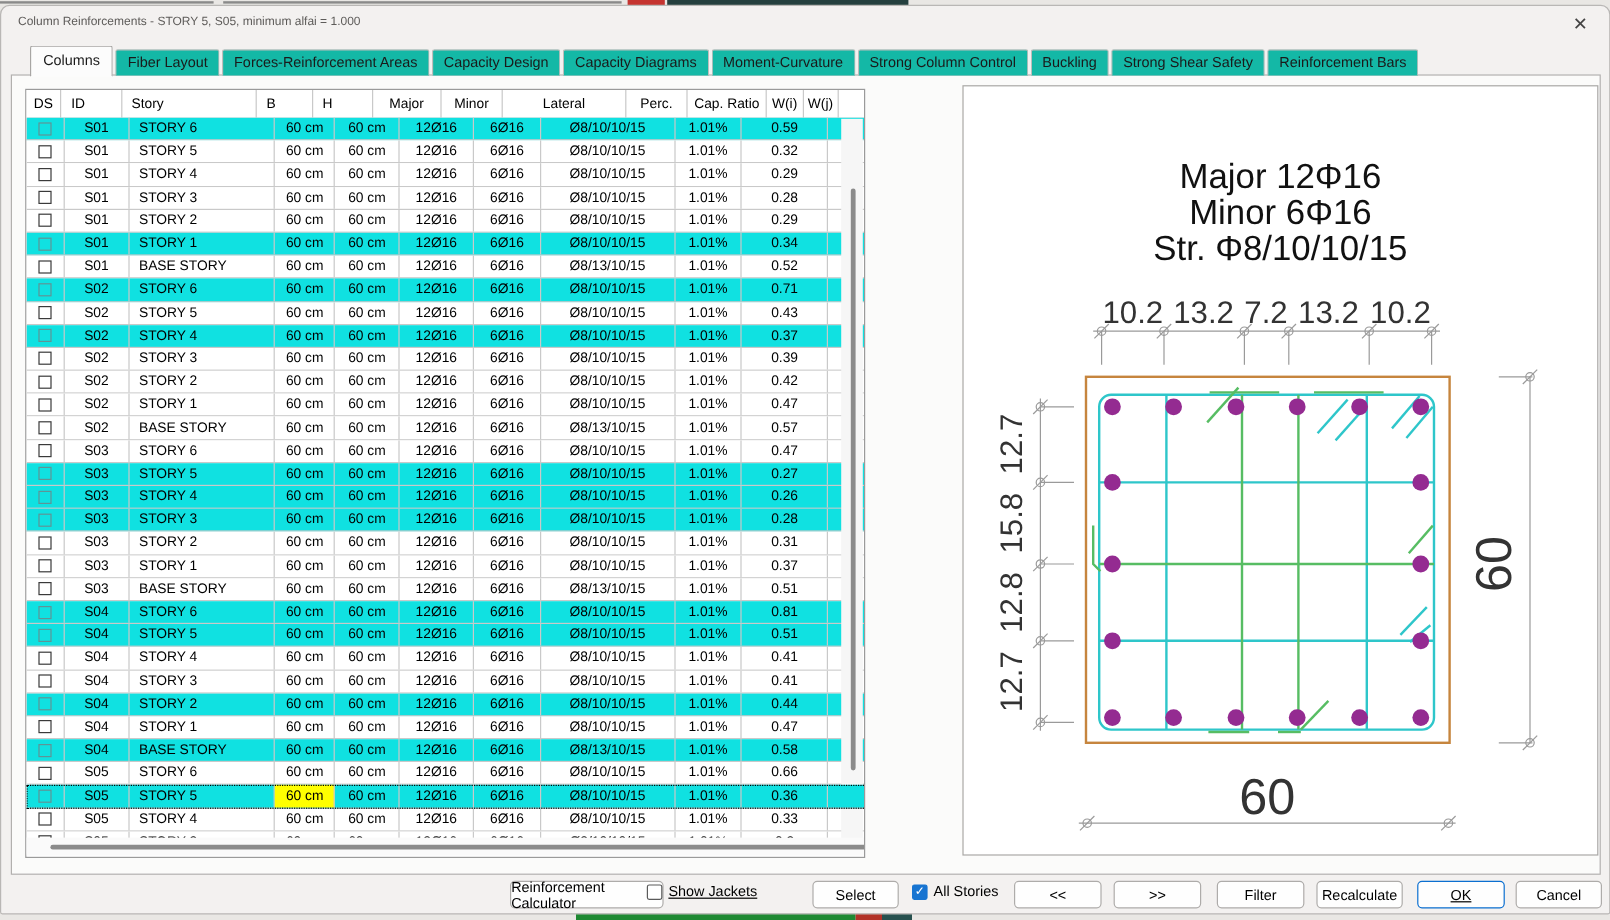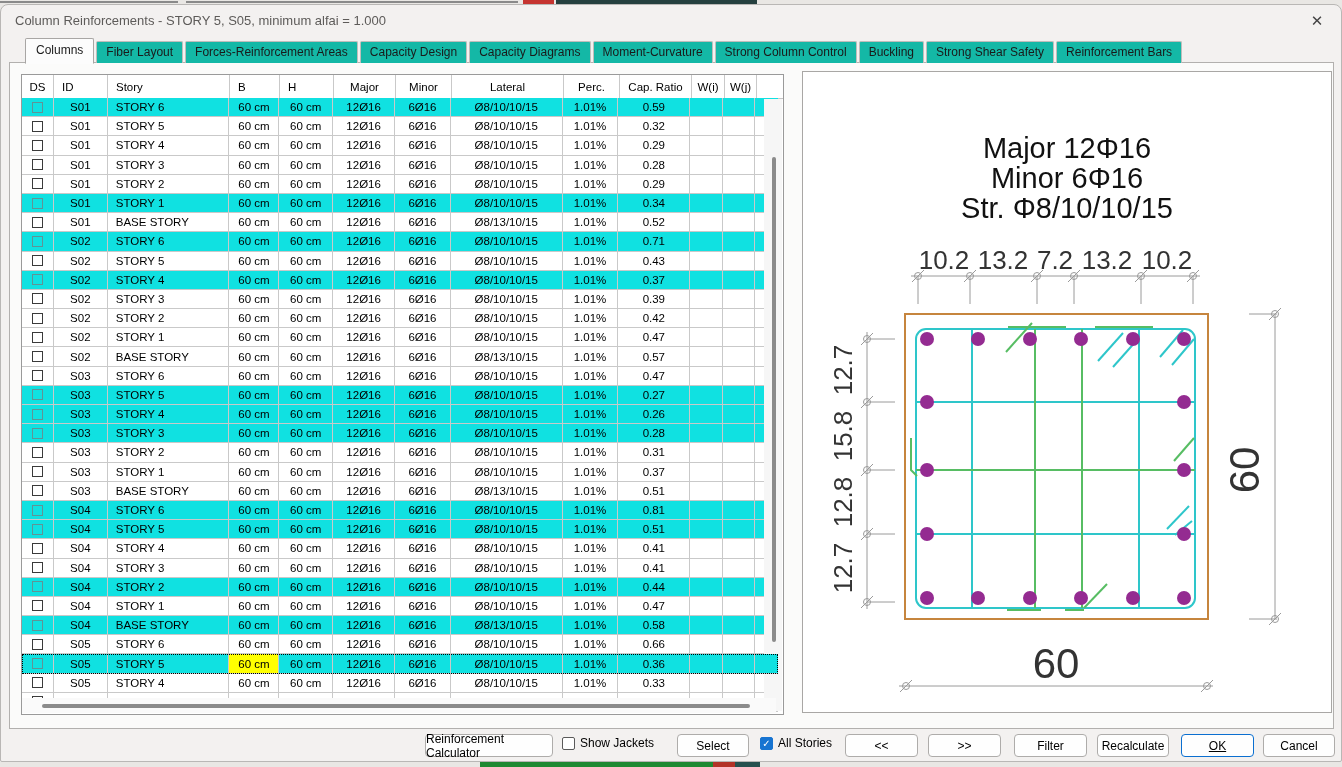--- a/index.html
+++ b/index.html
@@ -11,42 +11,42 @@
   }
   
   .bg-sliver{position:absolute;}
   
   .dialog{
     position:absolute;left:0;top:4px;width:1342px;height:758px;
     background:#f3f1f0;border:1px solid #b9b7b5;border-radius:8px 8px 2px 2px;
     box-sizing:border-box;
   }
   .titlebar{position:absolute;left:0;top:0;width:100%;height:32px;}
-  .title-text{position:absolute;left:14px;top:8px;font-size:13px;color:#5d5b59;}
+  .title-text{position:absolute;left:14px;top:8px;font-size:10px;color:#5d5b59;}
   .close-btn{position:absolute;right:14px;top:6px;width:20px;height:20px;
     color:#444;font-size:15px;line-height:20px;text-align:center;cursor:default;}
   
   .tabbar{position:absolute;left:24px;top:36px;height:22px;display:flex;align-items:flex-end;z-index:3;}
   .tab{
     background:#14b8a6;border:1px solid #bfbdbb;border-bottom:none;
     font-size:12px;color:#1a1a1a;padding:3px 9px 3px 9px;margin-right:2px;height:15px;line-height:15px;
     border-radius:2px 2px 0 0;
   }
   .tab.active{
     background:#fcfcfc;border:1px solid #a8a6a4;border-bottom:1px solid #fcfcfc;
     padding:4px 10px 4px 10px;height:16px;margin-bottom:-1px;font-weight:normal;
   }
   
   .content{
     position:absolute;left:8px;top:57px;width:1325px;height:667px;
     background:#fbfbfa;border:1px solid #b2b0ae;box-sizing:border-box;z-index:2;
   }
   
   .tablebox{
-    position:absolute;left:20px;top:69px;width:763px;height:641px;
+    position:absolute;left:20px;top:69px;width:700px;height:641px;
     background:#fff;border:1px solid #9a9a9a;box-sizing:border-box;overflow:hidden;z-index:4;
   }
   .thead{display:flex;height:23px;background:#fff;border-bottom:1px solid #c6c6c6;}
   .th{box-sizing:border-box;border-right:1px solid #c9c9c9;font-size:11.5px;color:#000;
       display:flex;align-items:center;justify-content:center;}
   .rows{position:absolute;left:0;top:23px;width:756px;height:614px;overflow:hidden;}
   .trow{display:flex;height:19.2px;border-bottom:1px solid #c9c9c9;box-sizing:border-box;background:#fff;position:relative;}
   .trow.hl{background:#10e1e1;}
   .trow.sel{outline:1.5px dotted #000;outline-offset:-1.5px;z-index:2;}
   .td{box-sizing:border-box;border-right:1px solid #c9c9c9;font-size:11.5px;color:#000;
@@ -819,21 +819,21 @@
           <circle cx="404" cy="614" r="3.5"></circle>
         <line x1="97" y1="620" x2="109" y2="608"></line>
           <line x1="398" y1="620" x2="410" y2="608"></line>
       </g>
       <text x="253" y="606" fill="#333" font-size="42" text-anchor="middle">60</text>
     </svg>
   </div>
 
   <div class="footer">
     <div class="btn" style="left:424px;width:128px;">Reinforcement Calculator</div>
-    <div class="chk-row" style="left:561px;">
+    <div class="chk-row" style="left:538px;text-decoration:underline;">
       <span class="chk"></span>
       <span>Show Jackets</span>
     </div>
     <div class="btn" style="left:676px;width:72px;">Select</div>
     <div class="chk-row" style="left:759px;">
       <span class="chk checked">✓</span>
       <span>All Stories</span>
     </div>
     <div class="btn" style="left:844px;width:73px;">&lt;&lt;</div>
     <div class="btn" style="left:927px;width:73px;">&gt;&gt;</div>

